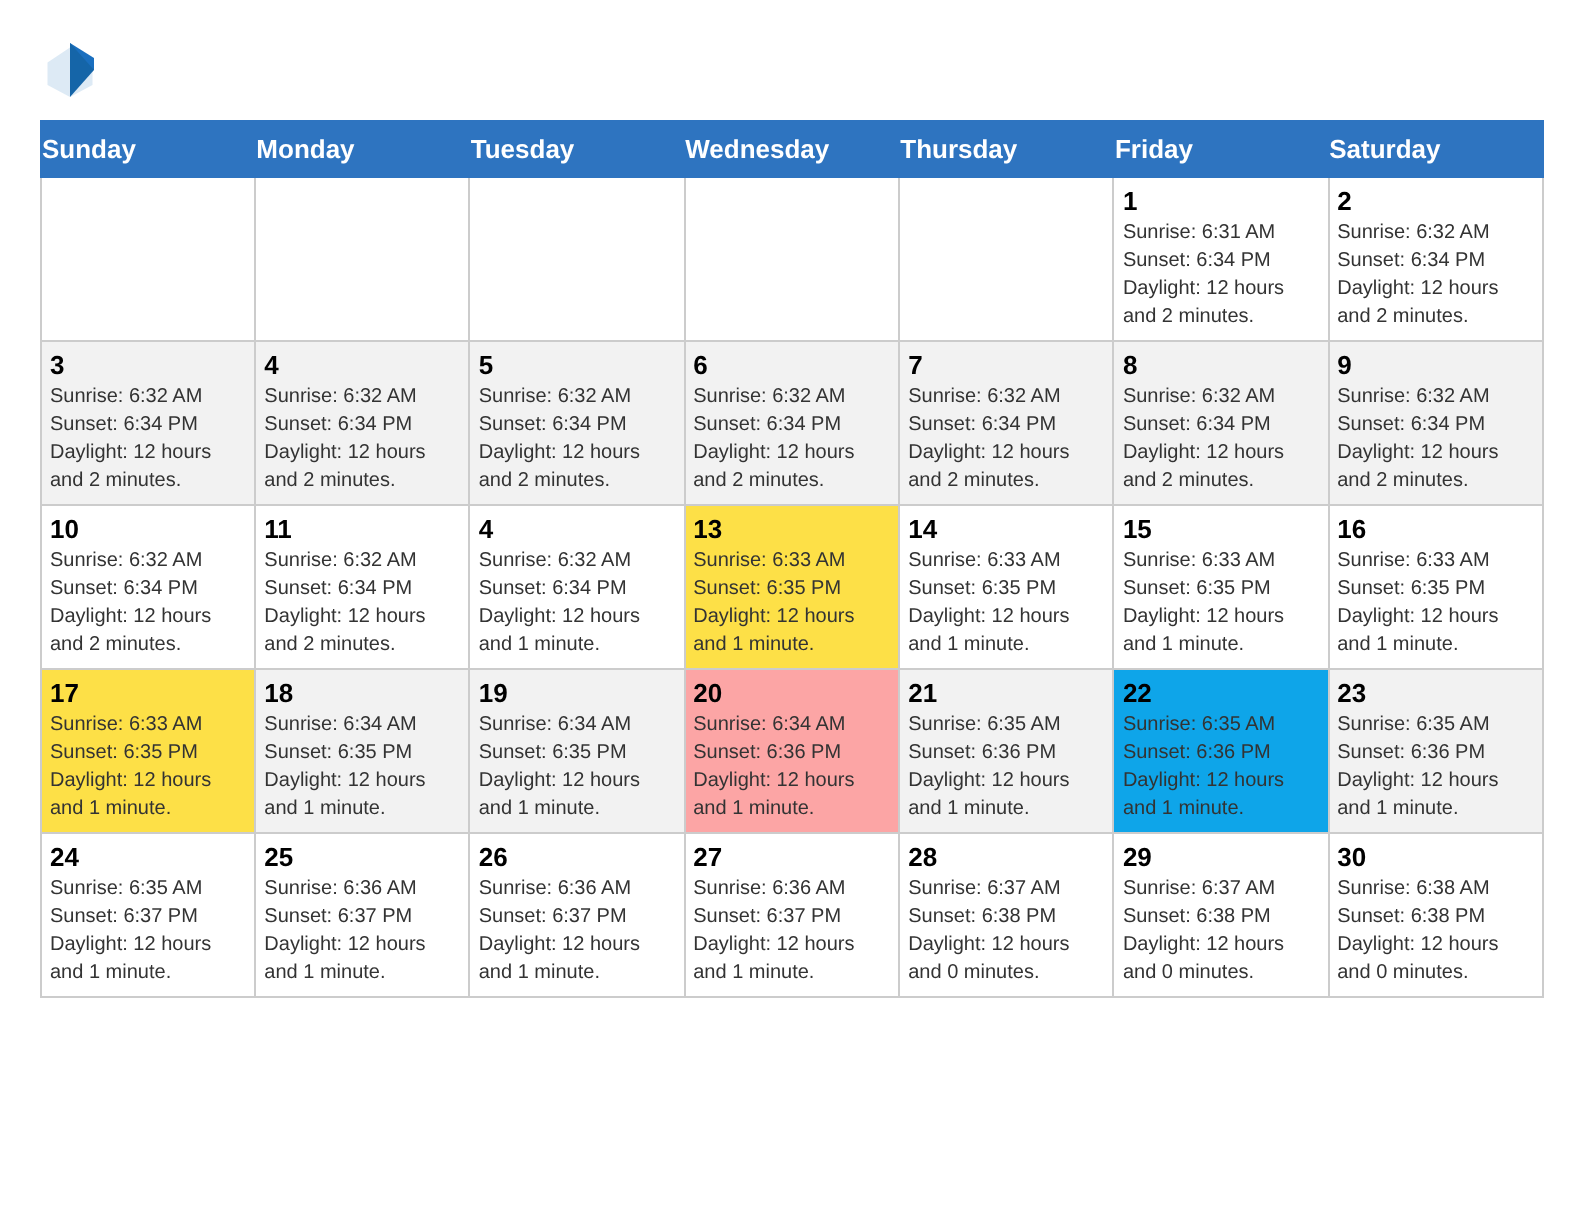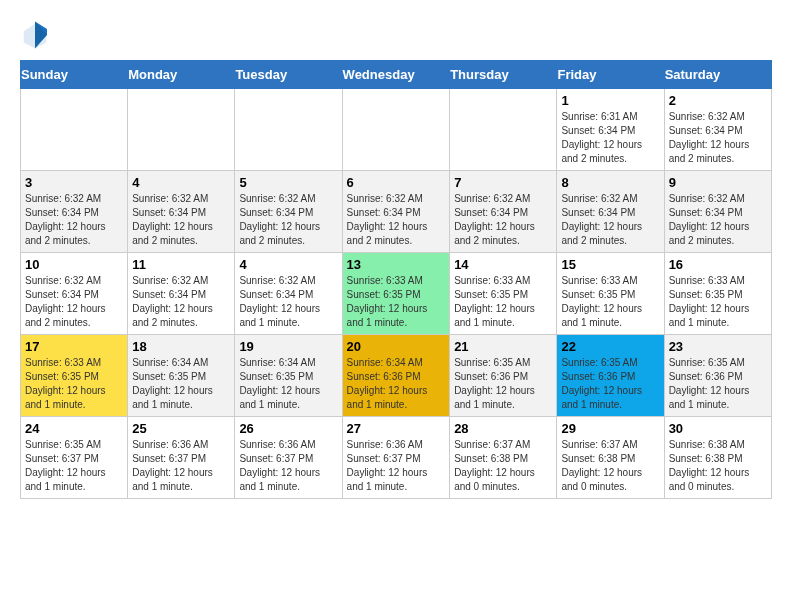--- a/index.html
+++ b/index.html
@@ -195,21 +195,21 @@
           <div class="day-info" style="white-space: pre-line;">Sunrise: 6:32 AM
 Sunset: 6:34 PM
 Daylight: 12 hours and 2 minutes.</div>
         </td>
         <td style="background: rgb(255, 255, 255);">
           <div class="day-num">4</div>
           <div class="day-info" style="white-space: pre-line;">Sunrise: 6:32 AM
 Sunset: 6:34 PM
 Daylight: 12 hours and 1 minute.</div>
         </td>
-        <td style="background: #86efac;">
+        <td style="background: #fde047;">
           <div class="day-num">13</div>
           <div class="day-info" style="white-space: pre-line;">Sunrise: 6:33 AM
 Sunset: 6:35 PM
 Daylight: 12 hours and 1 minute.</div>
         </td>
         <td style="background: rgb(255, 255, 255);">
           <div class="day-num">14</div>
           <div class="day-info" style="white-space: pre-line;">Sunrise: 6:33 AM
 Sunset: 6:35 PM
 Daylight: 12 hours and 1 minute.</div>
@@ -239,21 +239,21 @@
           <div class="day-info" style="white-space: pre-line;">Sunrise: 6:34 AM
 Sunset: 6:35 PM
 Daylight: 12 hours and 1 minute.</div>
         </td>
         <td style="background: rgb(242, 242, 242);">
           <div class="day-num">19</div>
           <div class="day-info" style="white-space: pre-line;">Sunrise: 6:34 AM
 Sunset: 6:35 PM
 Daylight: 12 hours and 1 minute.</div>
         </td>
-        <td style="background: #eab308;">
+        <td style="background: #fca5a5;">
           <div class="day-num">20</div>
           <div class="day-info" style="white-space: pre-line;">Sunrise: 6:34 AM
 Sunset: 6:36 PM
 Daylight: 12 hours and 1 minute.</div>
         </td>
         <td style="background: rgb(242, 242, 242);">
           <div class="day-num">21</div>
           <div class="day-info" style="white-space: pre-line;">Sunrise: 6:35 AM
 Sunset: 6:36 PM
 Daylight: 12 hours and 1 minute.</div>

